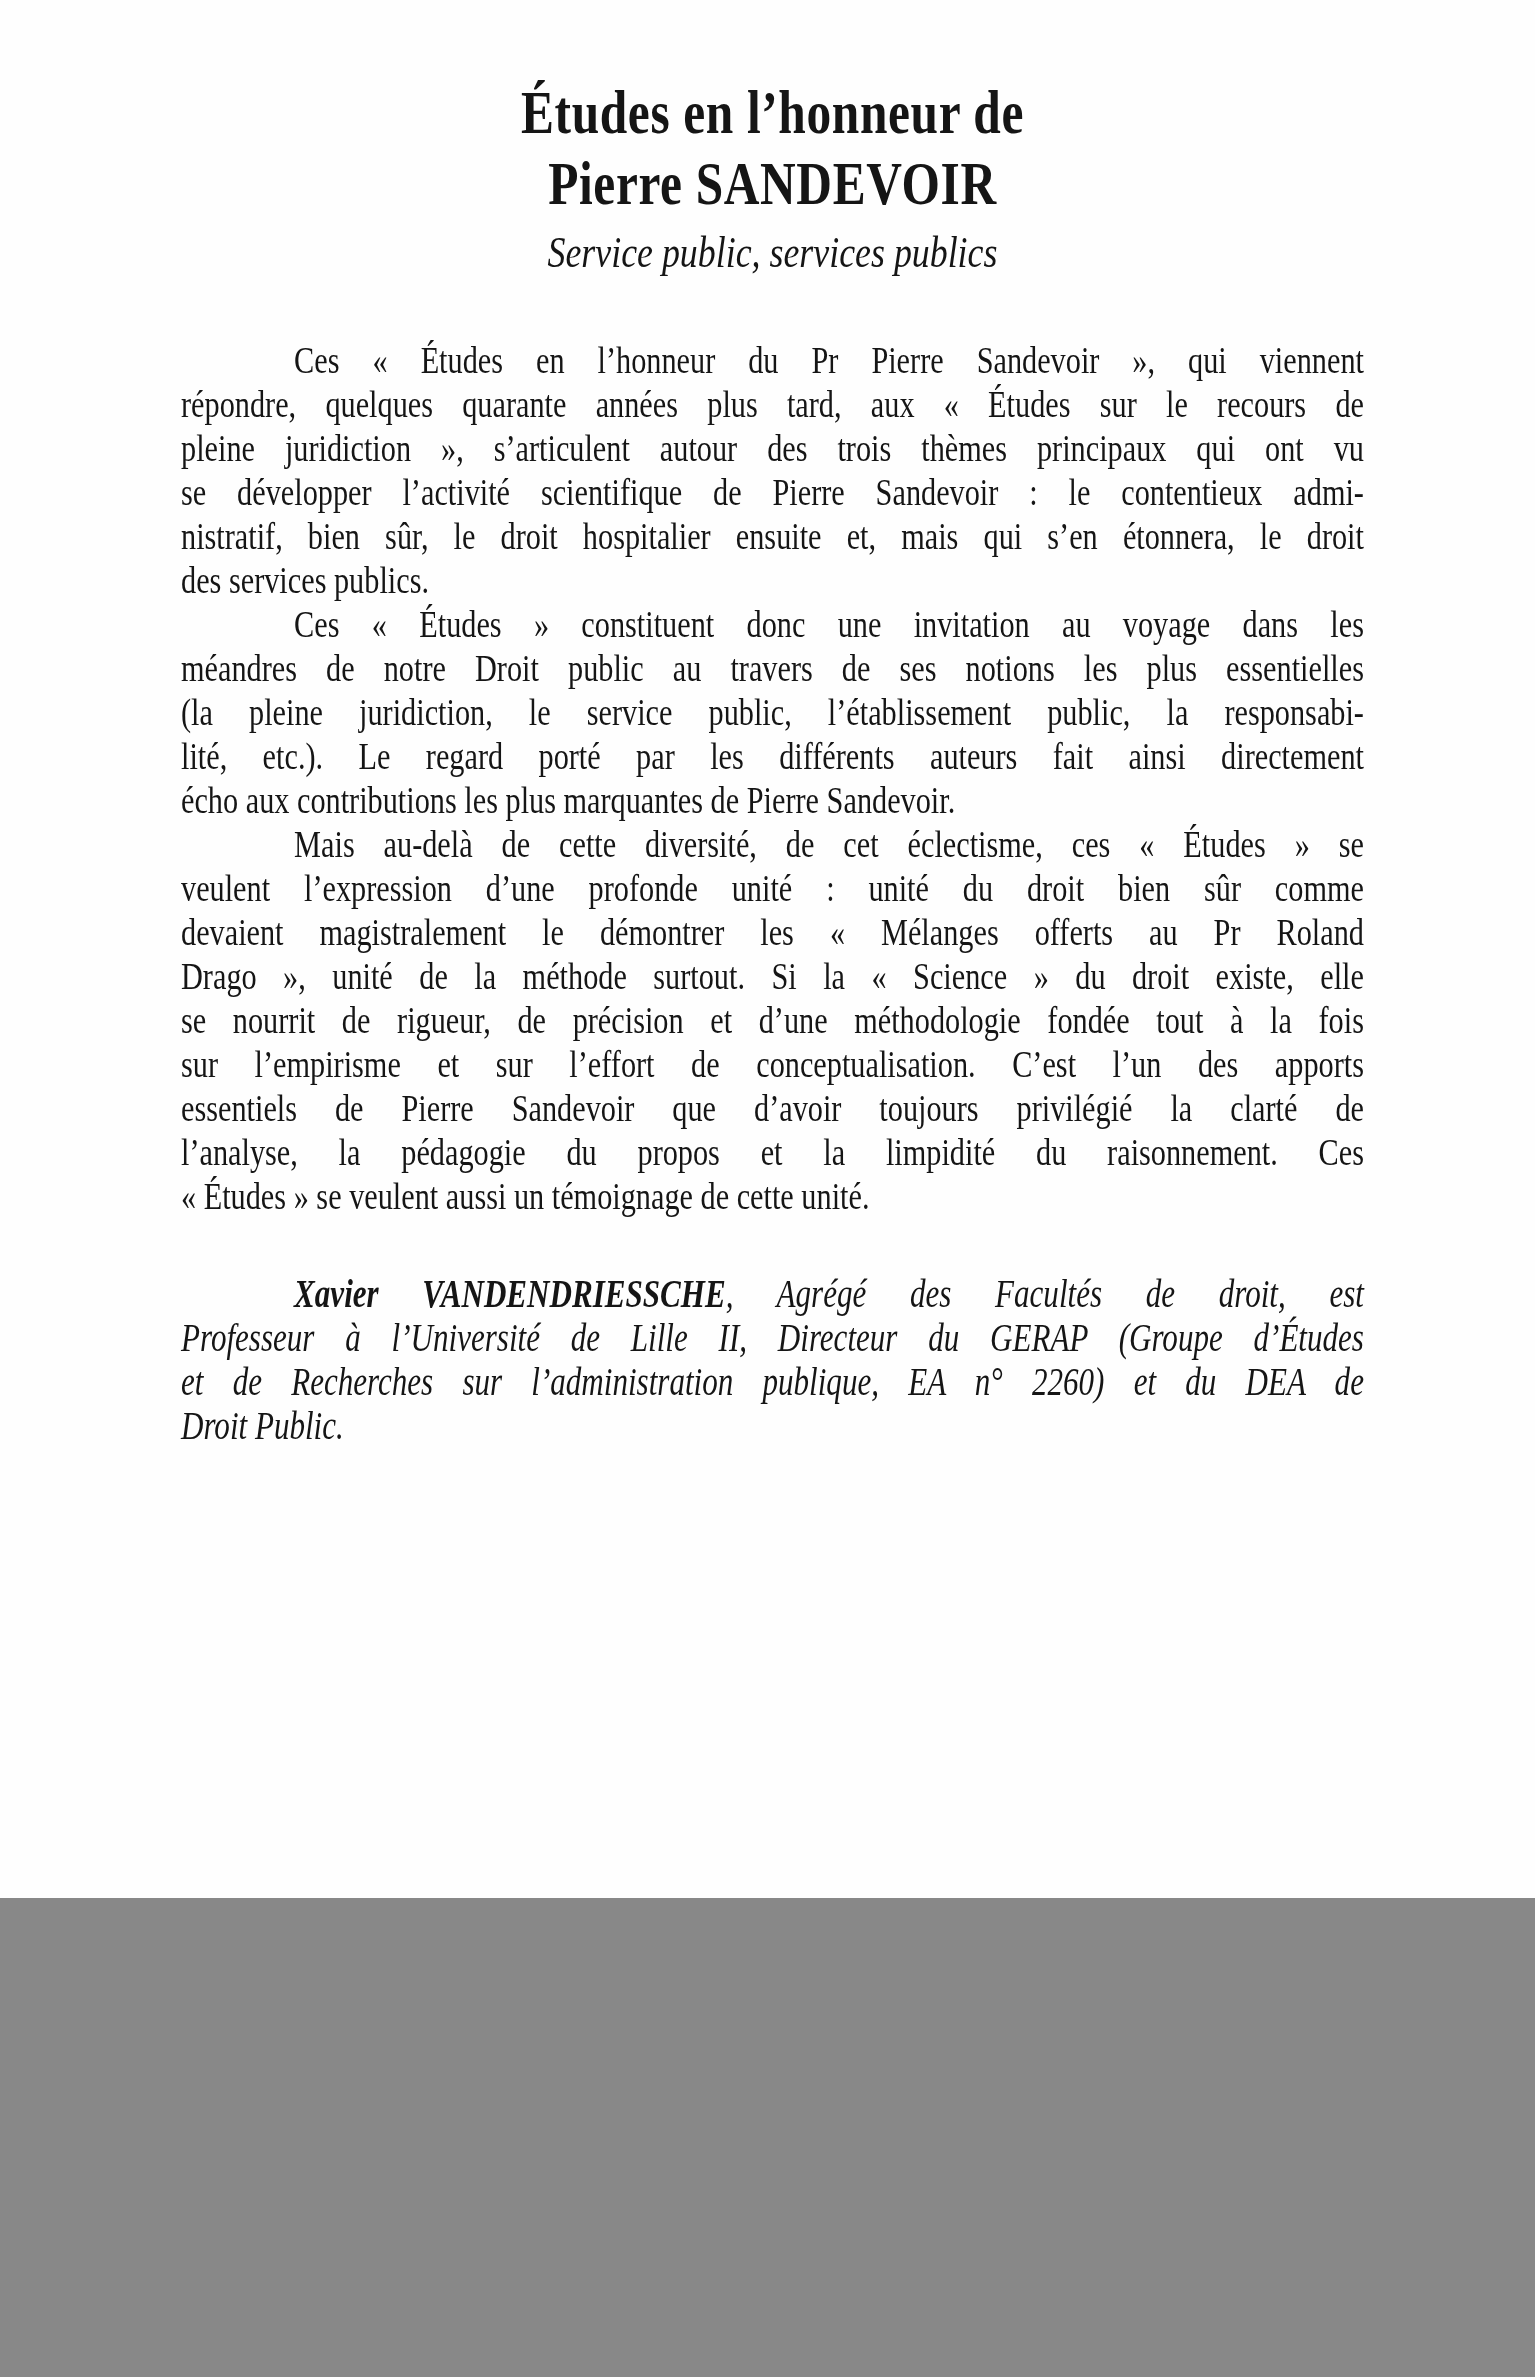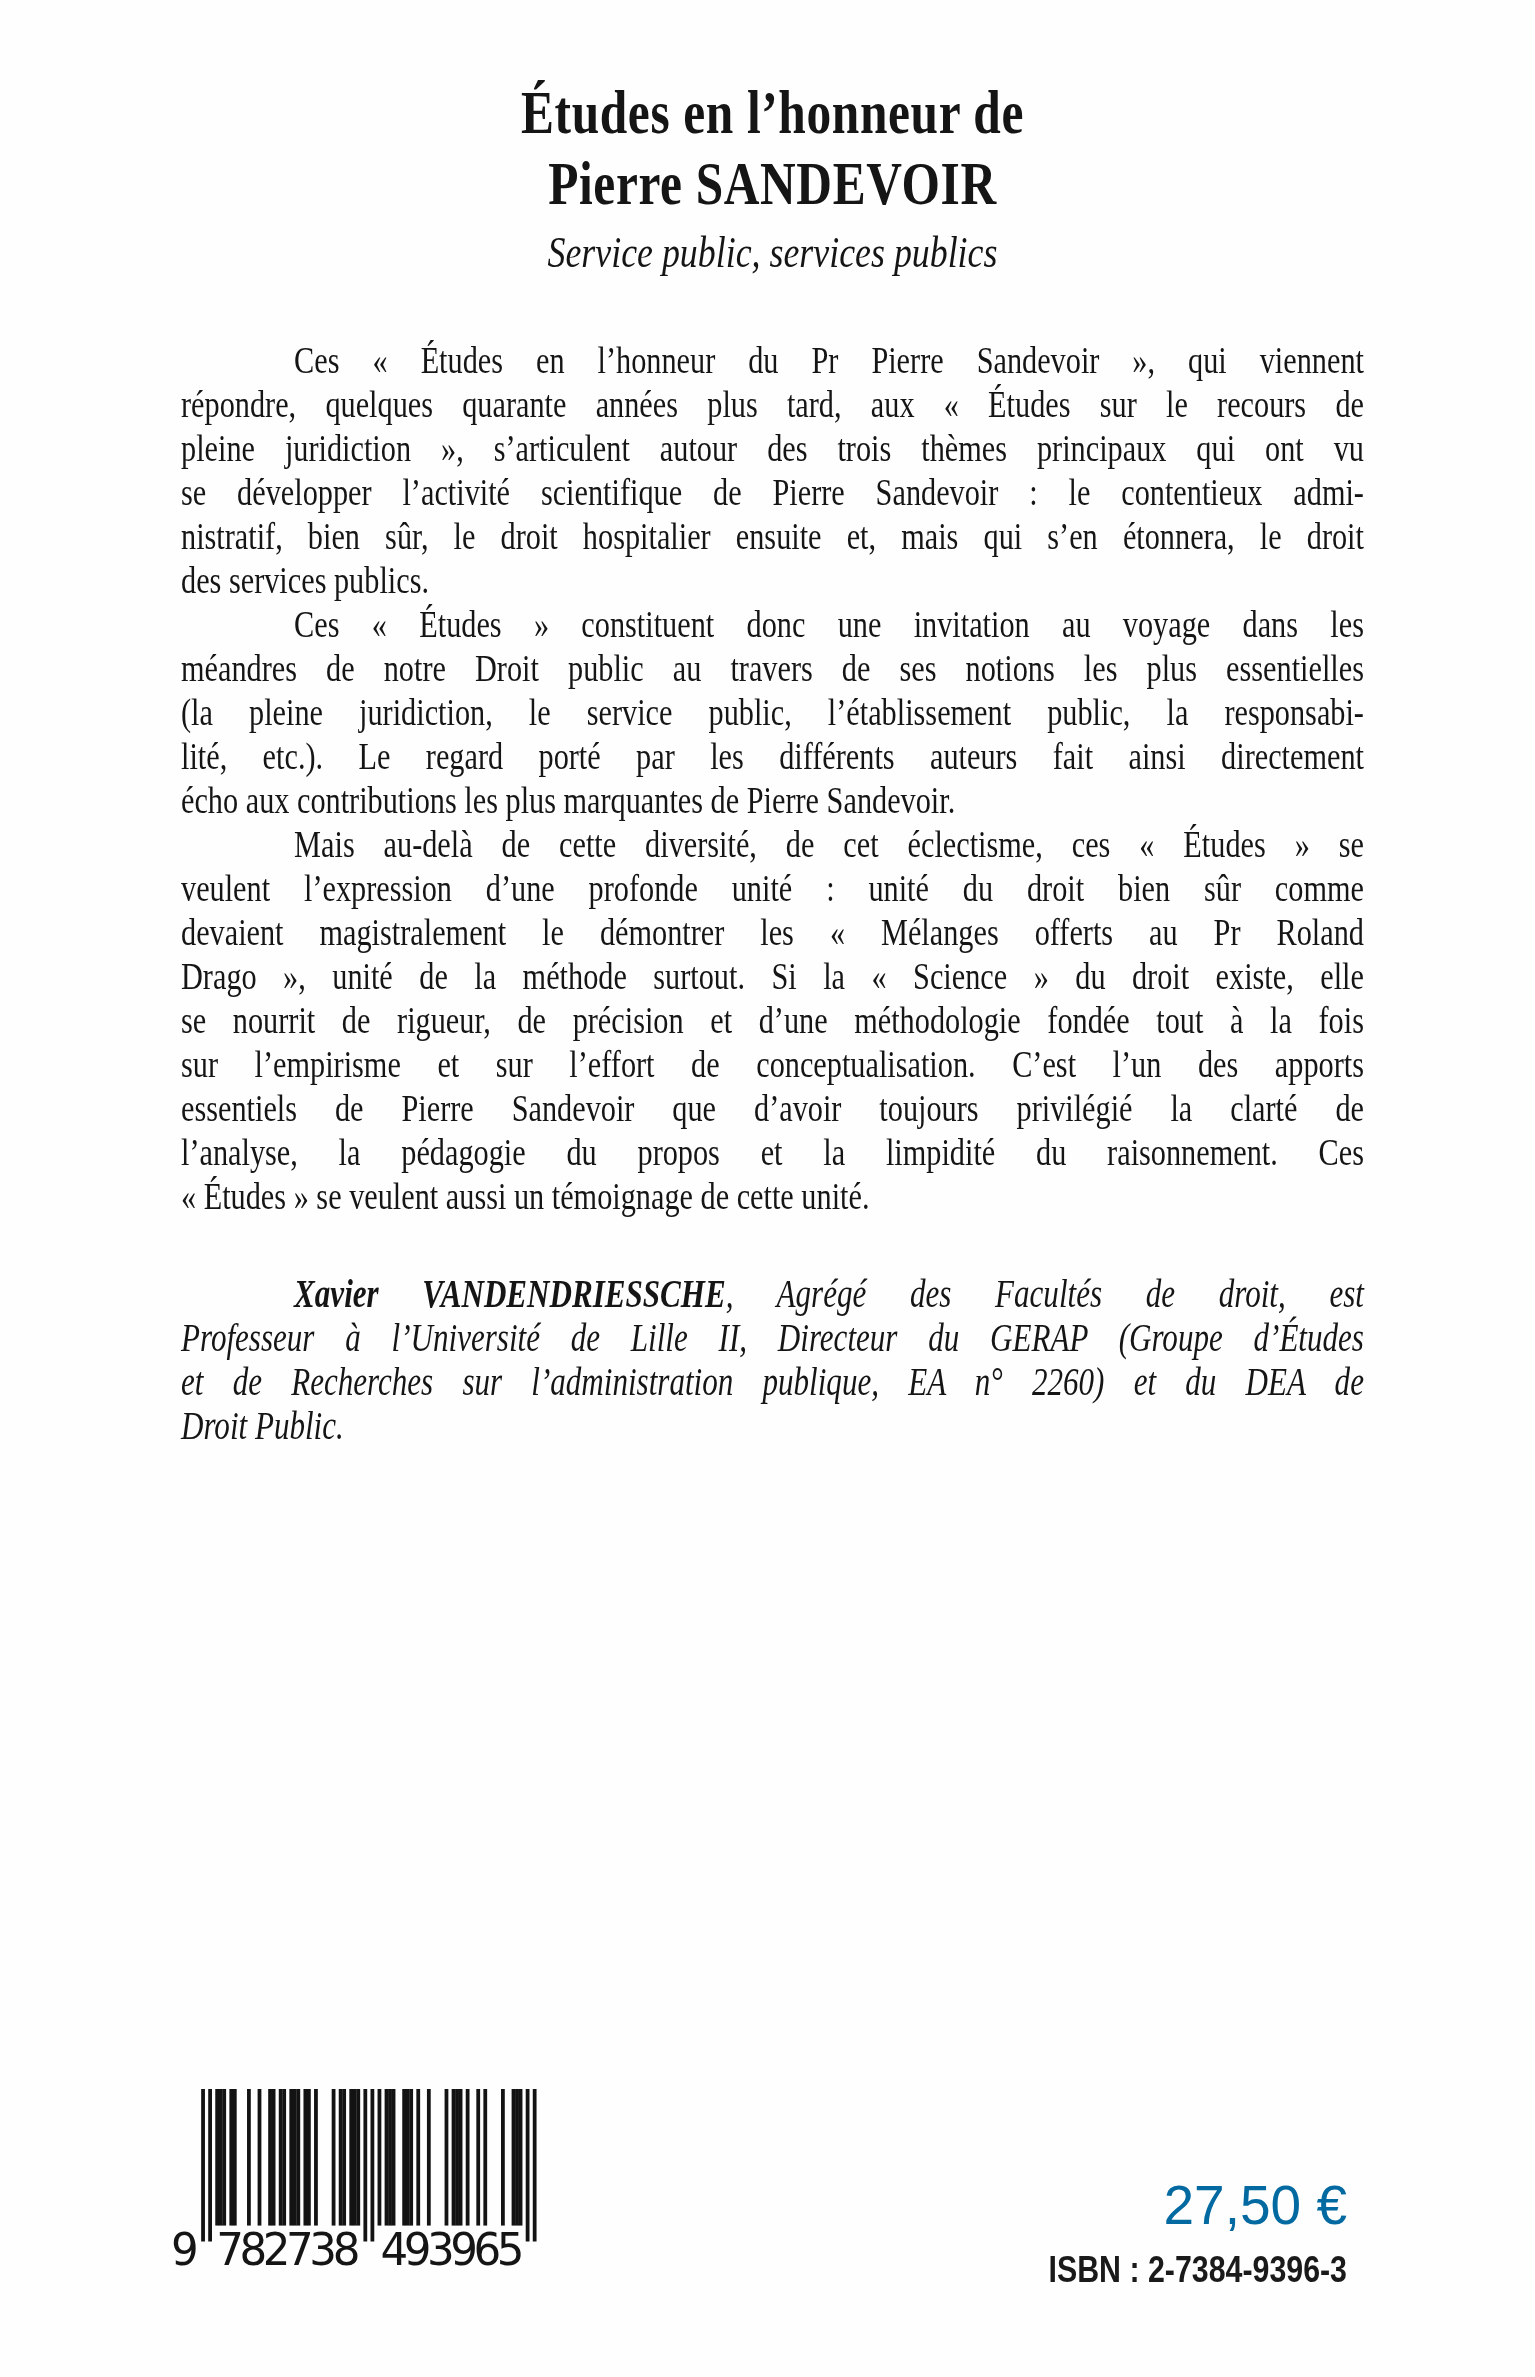--- a/index.html
+++ b/index.html
@@ -1,17 +1,17 @@
 <!DOCTYPE html>
 <html style="font-size:13.4px"><head>
 <meta charset="utf-8">
 <style>
   html,body{margin:0;padding:0;background:#888;}
   #page{
-    position:relative;width:1535px;height:2377px;background:#fefefe;
+    position:relative;width:1535px;height:1898px;background:#fefefe;
     overflow:hidden;font-family:"Liberation Serif",serif;color:#151515;
   }
   
   #column{
     position:absolute;left:181px;top:0;width:1485px;height:2377px;
     transform:scaleX(0.7966);transform-origin:0 0;
   }
   .title-block{position:absolute;top:77px;left:0;width:1485px;text-align:center;
     font-weight:bold;font-size:62px;line-height:71px;letter-spacing:0.8px;}
   .subtitle{position:absolute;top:220px;left:0;width:1485px;text-align:center;

